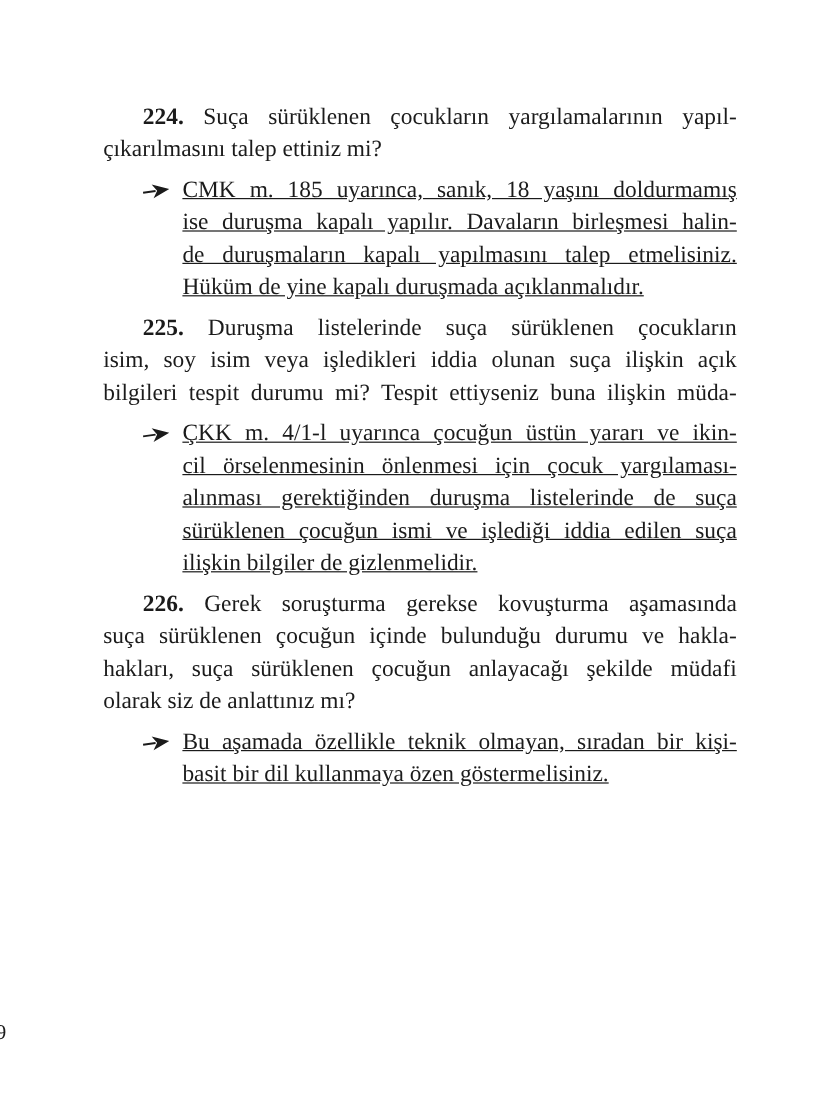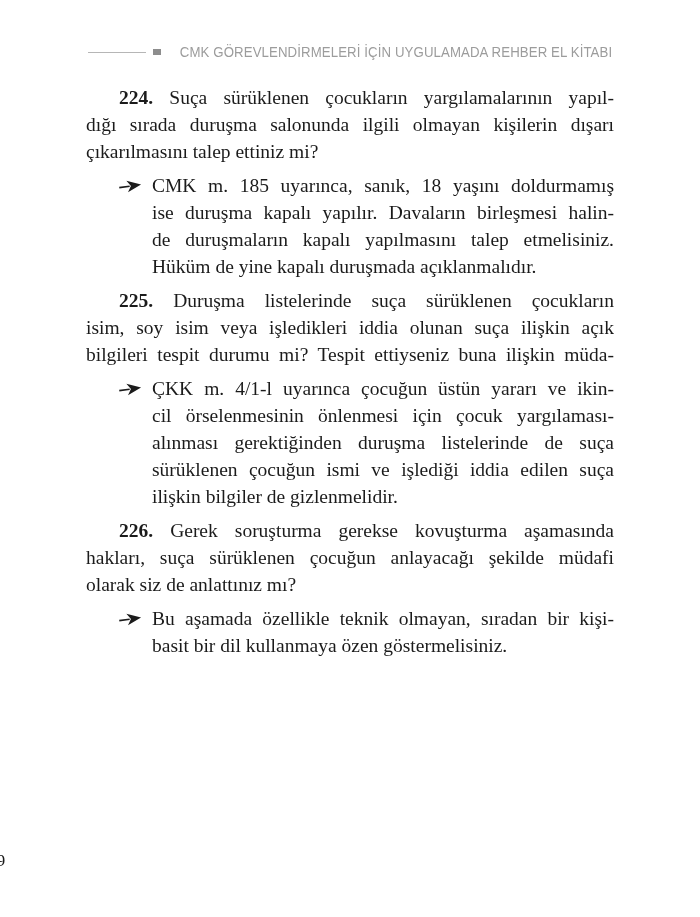--- a/index.html
+++ b/index.html
@@ -39,51 +39,45 @@
     top: 84px; left: 86px;
     width: 528px;
     font-size: 19.5px;
     line-height: 27px;
   }
   .question, .answer { margin-bottom: 7px; }
   .line { text-align: justify; text-align-last: justify; }
   .line.last { text-align-last: left; }
   .line.qfirst { text-indent: 33px; }
   .qnum { font-weight: bold; }
-  .answer { position: relative; padding-left: 66px; }
+  .answer { position: relative; padding-left: 66px; text-decoration: underline; }
   .arrow-bullet {
     position: absolute;
     left: 32px; top: 5px;
     line-height: 0;
   }
   
   .footer {
     position: absolute;
     bottom: 46px; left: 0;
     width: 100%;
     text-align: left;
     font-size: 17.5px;
   }
   .page-number { position: relative; left: -21px; }
 </style>
 </head>
 <body>
 
 <div class="page">
 
-  <div class="header">
-    <div class="header-rule"></div>
-    <div class="header-square"></div>
-    <div class="running-head">CMK GÖREVLENDİRMELERİ İÇİN UYGULAMADA REHBER EL KİTABI</div>
-  </div>
 
   <div class="content" id="content">
       <div class="question">
         <div class="line qfirst"><span class="qnum">224.</span> <span>Suça sürüklenen çocukların yargılamalarının yapıl-</span></div>
-        <div class="line">dığı sırada duruşma salonunda ilgili olmayan kişilerin dışarı</div>
         <div class="line last">çıkarılmasını talep ettiniz mi?</div>
       </div>
       <div class="answer">
         <span class="arrow-bullet"><svg width="26" height="16" viewBox="0 0 26 16">
             <g transform="rotate(-8 13 8)">
               <line x1="1" y1="9" x2="11.5" y2="9" stroke="#1b1b1b" stroke-width="1.6"></line>
               <path d="M9,3.2 L23,9 L9,14.8 L12.8,9 Z" fill="#1b1b1b"></path>
             </g>
           </svg></span>
         <div class="line">CMK m. 185 uyarınca, sanık, 18 yaşını doldurmamış</div>
@@ -104,20 +98,21 @@
             </g>
           </svg></span>
         <div class="line">ÇKK m. 4/1-l uyarınca çocuğun üstün yararı ve ikin-</div>
         <div class="line">cil örselenmesinin önlenmesi için çocuk yargılaması-</div>
         <div class="line">alınması gerektiğinden duruşma listelerinde de suça</div>
         <div class="line">sürüklenen çocuğun ismi ve işlediği iddia edilen suça</div>
         <div class="line last">ilişkin bilgiler de gizlenmelidir.</div>
       </div>
       <div class="question">
         <div class="line qfirst"><span class="qnum">226.</span> <span>Gerek soruşturma gerekse kovuşturma aşamasında</span></div>
+        <div class="line">suça sürüklenen çocuğun içinde bulunduğu durumu ve hakla-</div>
         <div class="line">hakları, suça sürüklenen çocuğun anlayacağı şekilde müdafi</div>
         <div class="line last">olarak siz de anlattınız mı?</div>
       </div>
       <div class="answer">
         <span class="arrow-bullet"><svg width="26" height="16" viewBox="0 0 26 16">
             <g transform="rotate(-8 13 8)">
               <line x1="1" y1="9" x2="11.5" y2="9" stroke="#1b1b1b" stroke-width="1.6"></line>
               <path d="M9,3.2 L23,9 L9,14.8 L12.8,9 Z" fill="#1b1b1b"></path>
             </g>
           </svg></span>

